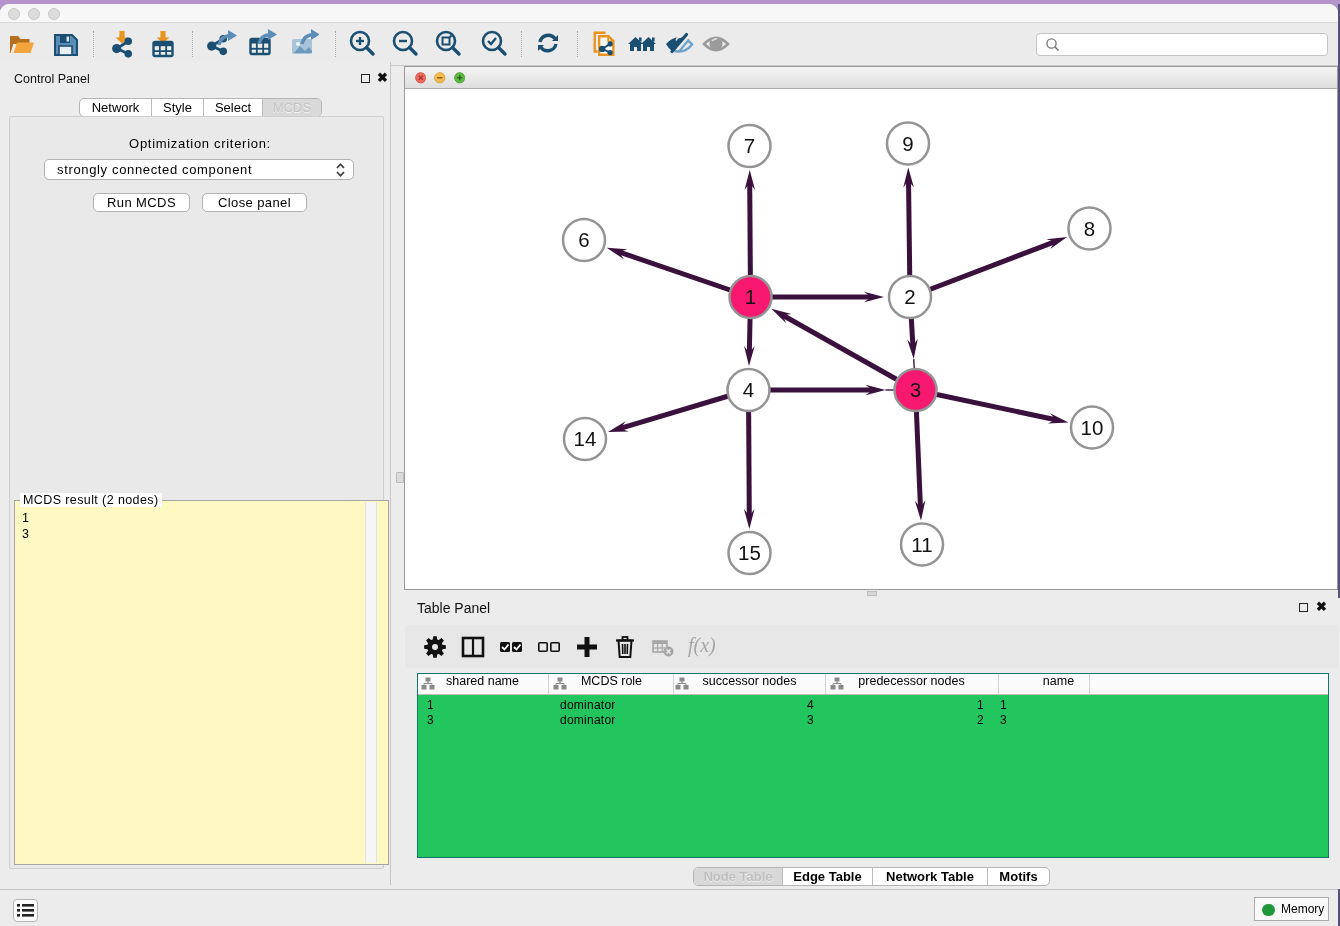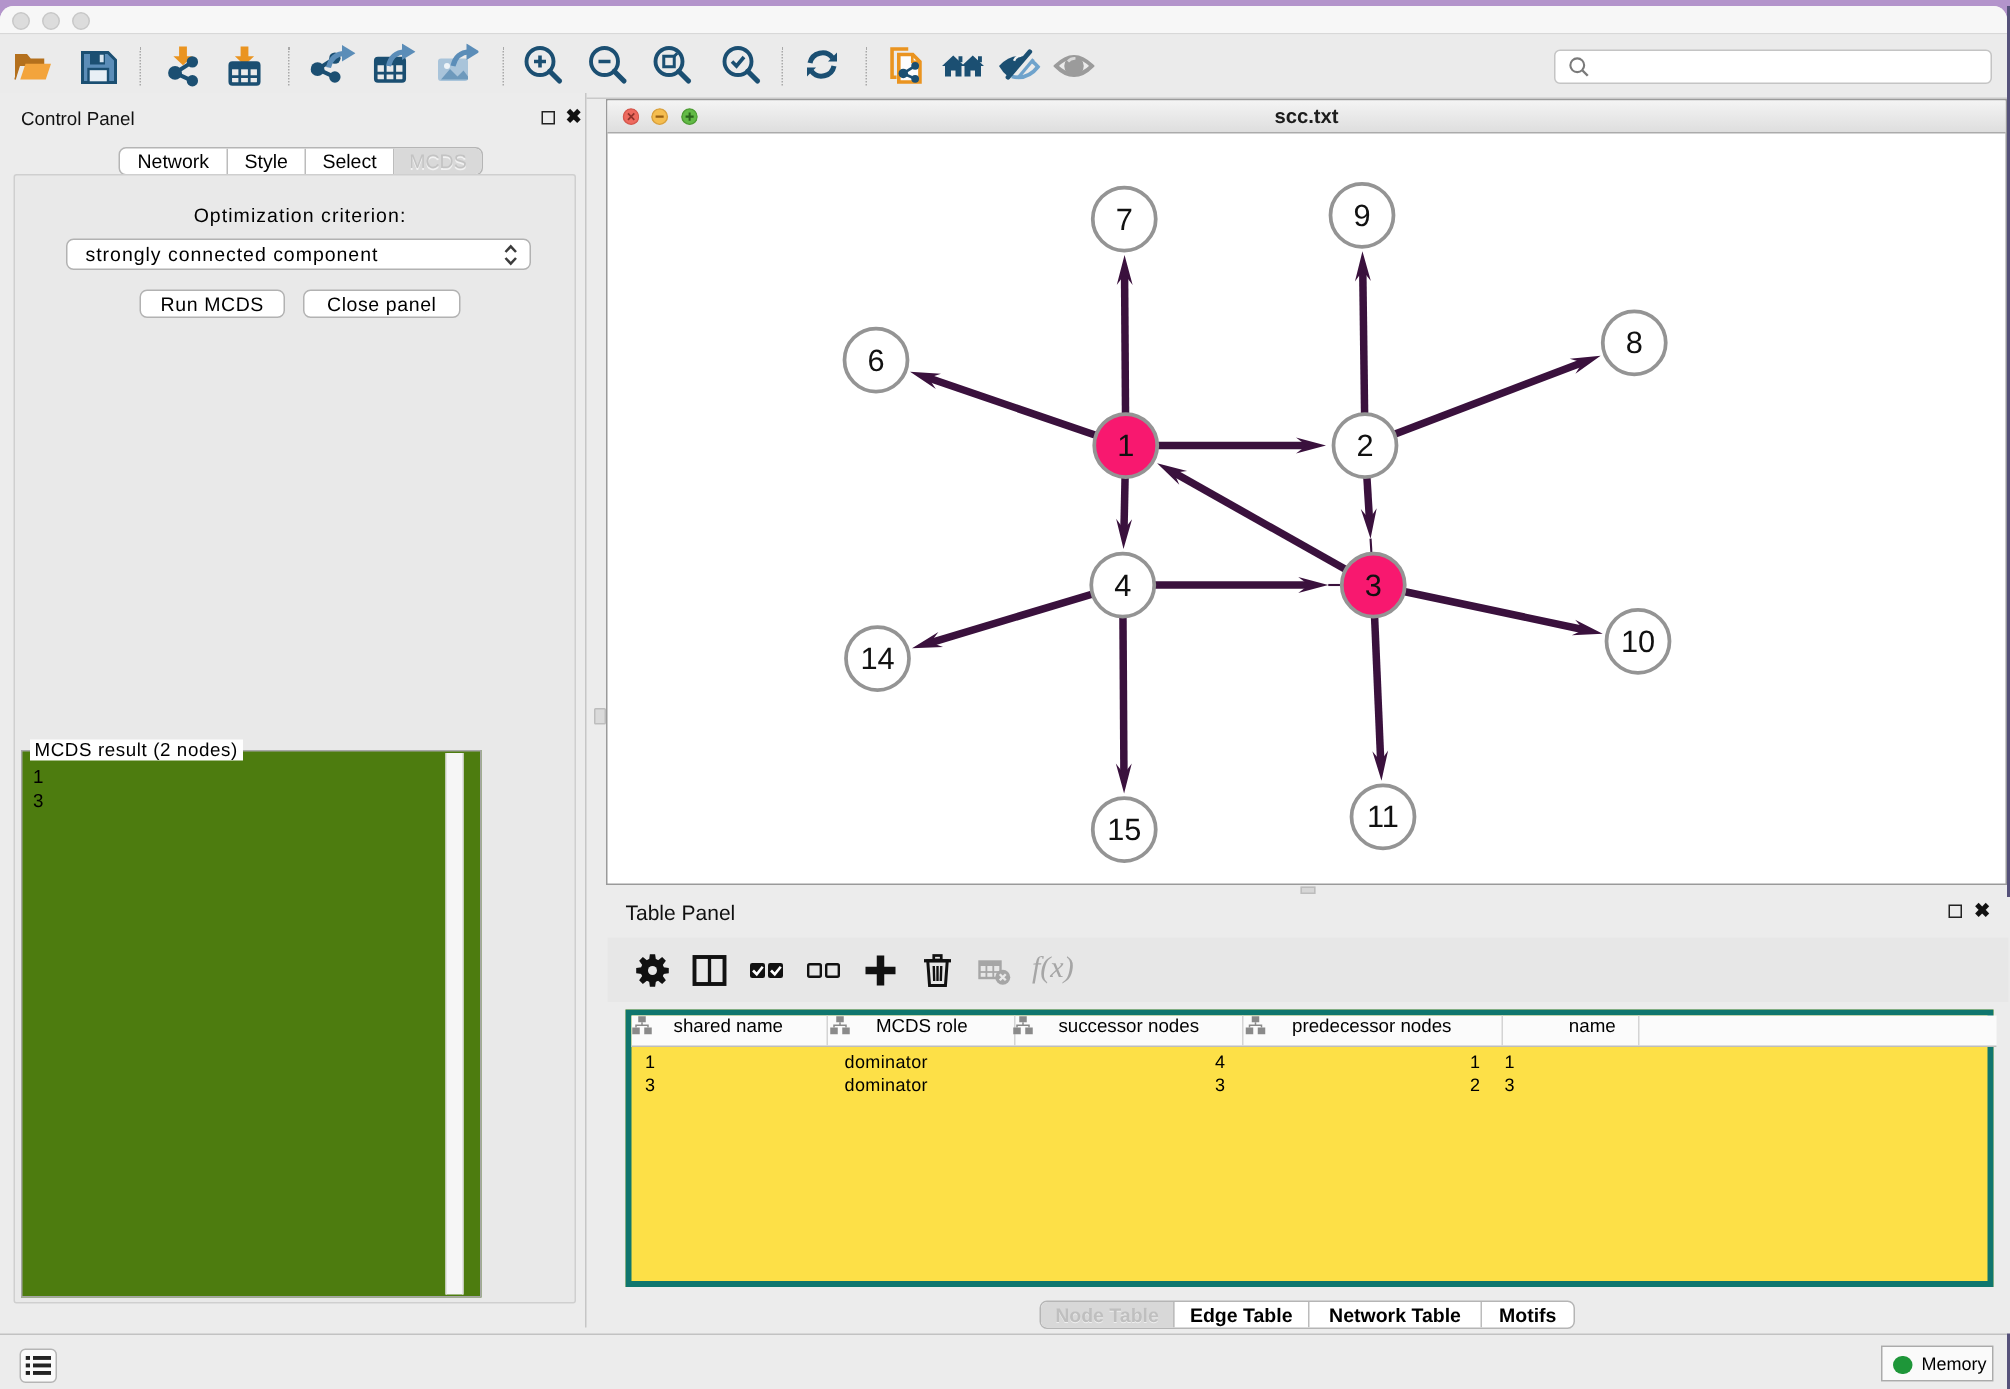--- a/index.html
+++ b/index.html
@@ -15,35 +15,35 @@
 #ctrlhead{position:absolute;left:14px;top:10px;font-size:12.5px;color:#111}
 .wicon{position:absolute;width:9px;height:9px;border:1.6px solid #222}
 .xicon{position:absolute;font-size:13px;font-weight:bold;color:#111}
 #tabbar{position:absolute;left:79px;top:36px;width:243px;height:19px;border:1px solid #b5b5b5;border-radius:5px;background:#fff;display:flex;overflow:hidden}
 #tabbar div{font-size:13px;font-weight:400;text-align:center;line-height:17px;border-right:1px solid #bcbcbc;color:#000}
 #tabbar div:last-child{border-right:none;background:#d9d9d9;color:#c3c3c3;text-shadow:0 1px 0 #f2f2f2}
 #tabpanel{position:absolute;left:9px;top:54px;width:375px;height:753px;background:#e9e9e9;border:1px solid #cfcfcf;border-radius:2px}
 #optlabel{position:absolute;left:9px;top:74px;width:382px;text-align:center;font-size:13px;letter-spacing:0.7px;color:#000}
 #dropdown{position:absolute;left:44px;top:97px;width:310px;height:21px;background:#fff;border:1px solid #b2b2b2;border-radius:5px;font-size:13px;letter-spacing:0.65px;line-height:19px;padding-left:12px;color:#000}
 .btn{position:absolute;top:131px;height:19px;background:#fff;border:1px solid #b2b2b2;border-radius:5px;font-size:13px;letter-spacing:0.4px;text-align:center;line-height:17px;color:#000}
-#groupbox{position:absolute;left:14px;top:438px;width:307px;height:365px;background:#4d7c0f;border:1px solid #a6a6a6}
+#groupbox{position:absolute;left:14px;top:438px;width:375px;height:365px;background:#fef9c3;border:1px solid #a6a6a6}
 #grouplegend{position:absolute;left:5px;top:-8px;background:#fff;padding:0 3px;font-size:12.5px;letter-spacing:0.4px;color:#000}
 #groupscroll{position:absolute;right:11px;top:1px;width:12px;height:361px;background:#f6f6f6;border-left:1px solid #e2e2e2;border-right:1px solid #e2e2e2}
 .gline{position:absolute;left:7px;font-size:12.5px;color:#000}
 #splitgrip{position:absolute;left:396px;top:472px;width:8px;height:11px;background:#dadada;border:1px solid #bdbdbd;border-radius:1px}
 #netwin{position:absolute;left:404px;top:66px;width:934px;height:524px;border:1px solid #9a9a9a;background:#fff}
 #nettitle{position:absolute;left:0;top:0;width:932px;height:22px;background:linear-gradient(#f4f4f4,#dedede);border-bottom:1px solid #ababab}
 #nettitle span{position:absolute;width:100%;text-align:center;top:3px;font-size:13.5px;font-weight:700;color:#1c1c1c}
 .mac{position:absolute;top:5px;width:11.5px;height:11.5px;border-radius:50%}
 #hgrip{position:absolute;left:867px;top:591px;width:10px;height:5px;background:#d6d6d6;border:1px solid #bdbdbd}
 #tablepanel{position:absolute;left:404px;top:598px;width:936px;height:291px;background:#ececec}
 #tphead{position:absolute;left:13px;top:2px;font-size:14px;color:#111}
 #tptoolbar{position:absolute;left:1px;top:27px;width:934px;height:43px;background:#e7e7e7}
 .tpi{position:absolute}
-#tbl{position:absolute;left:417px;top:673px;width:912px;height:185px;background:#fde047;border:4px solid #0f766e}
+#tbl{position:absolute;left:417px;top:673px;width:912px;height:185px;background:#22c55e;border:1px solid #0f766e}
 #tblhead{position:absolute;left:0;top:0;width:910px;height:21px;background:#fbfbfb;border-bottom:1px solid #bdbdbd}
 .hc{position:absolute;top:0;height:20px;border-right:1px solid #d4d4d4;font-size:12.5px;text-align:center;line-height:15px;color:#000}
 .cell{position:absolute;font-size:12px;letter-spacing:0.25px;color:#000}
 #bottabs{position:absolute;left:693px;top:867px;width:357px;height:19px;border:1px solid #b5b5b5;border-radius:5px;background:#fff;display:flex;overflow:hidden}
 #bottabs div{font-size:13px;font-weight:700;text-align:center;line-height:17px;border-right:1px solid #bcbcbc;color:#000}
 #bottabs div:first-child{background:#d8d8d8;color:#bfbfbf;font-weight:700;text-shadow:0 1px 0 #efefef}
 #bottabs div:last-child{border-right:none}
 #statusbar{position:absolute;left:0;top:889px;width:1338px;height:37px;background:#ececec;border-top:1px solid #c2c2c2}
 #listbtn{position:absolute;left:13px;top:899px;width:25px;height:23px;background:#fafafa;border:1px solid #b5b5b5;border-radius:4px}
 #membtn{position:absolute;left:1254px;top:897px;width:75px;height:24px;background:#fafafa;border:1px solid #ababab;font-size:12px;color:#000;line-height:22px;text-align:left;padding-left:26px}
@@ -200,21 +200,20 @@
     <div id="groupbox">
       <div id="grouplegend">MCDS result (2 nodes)</div>
       <div id="groupscroll"></div>
       <div class="gline" style="top:10px">1</div>
       <div class="gline" style="top:26px">3</div>
     </div>
   </div>
 <div id="splitgrip"></div>
 <div id="netwin">
     <div id="nettitle">
-      <span>scc.txt</span>
       <svg class="mac" style="left:9.5px" width="12" height="12" viewBox="0 0 12 12">
         <circle cx="6" cy="6" r="5.4" fill="#ee6a5f" stroke="#d5584e" stroke-width="1"></circle>
         <path d="M3.8,3.8 l4.4,4.4 M8.2,3.8 l-4.4,4.4" stroke="#90322b" stroke-width="1.2"></path>
       </svg>
       <svg class="mac" style="left:29px" width="12" height="12" viewBox="0 0 12 12">
         <circle cx="6" cy="6" r="5.4" fill="#f5bd4f" stroke="#d9a13e" stroke-width="1"></circle>
         <path d="M3.2,6 h5.6" stroke="#985f12" stroke-width="1.4"></path>
       </svg>
       <svg class="mac" style="left:48.5px" width="12" height="12" viewBox="0 0 12 12">
         <circle cx="6" cy="6" r="5.4" fill="#62ba46" stroke="#4e9c34" stroke-width="1"></circle>

